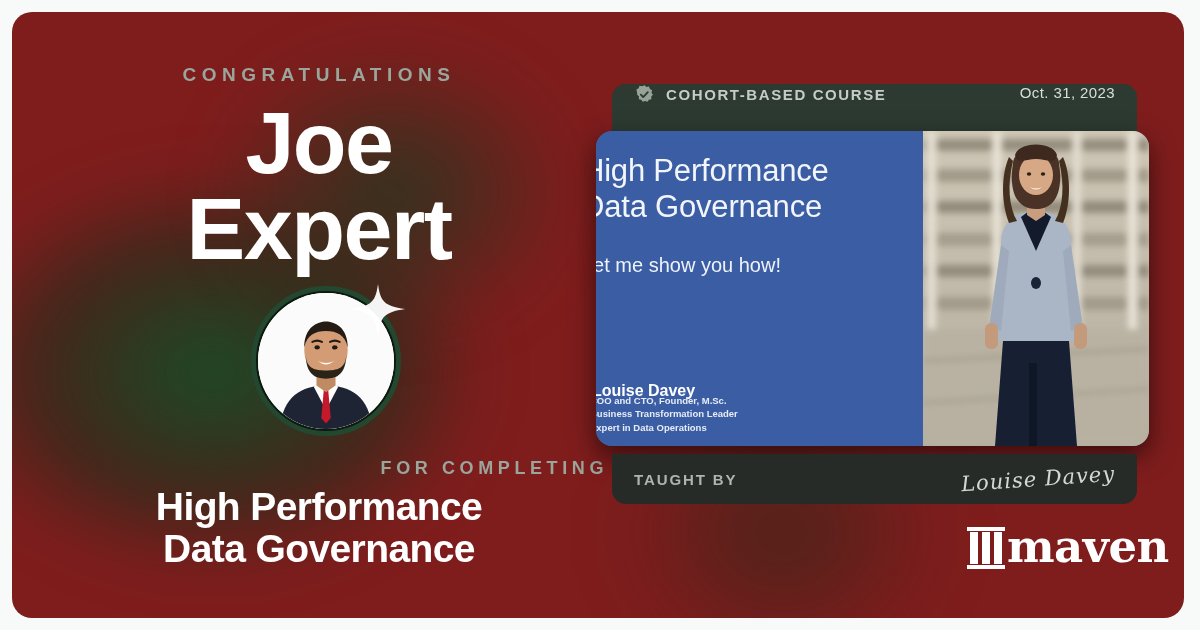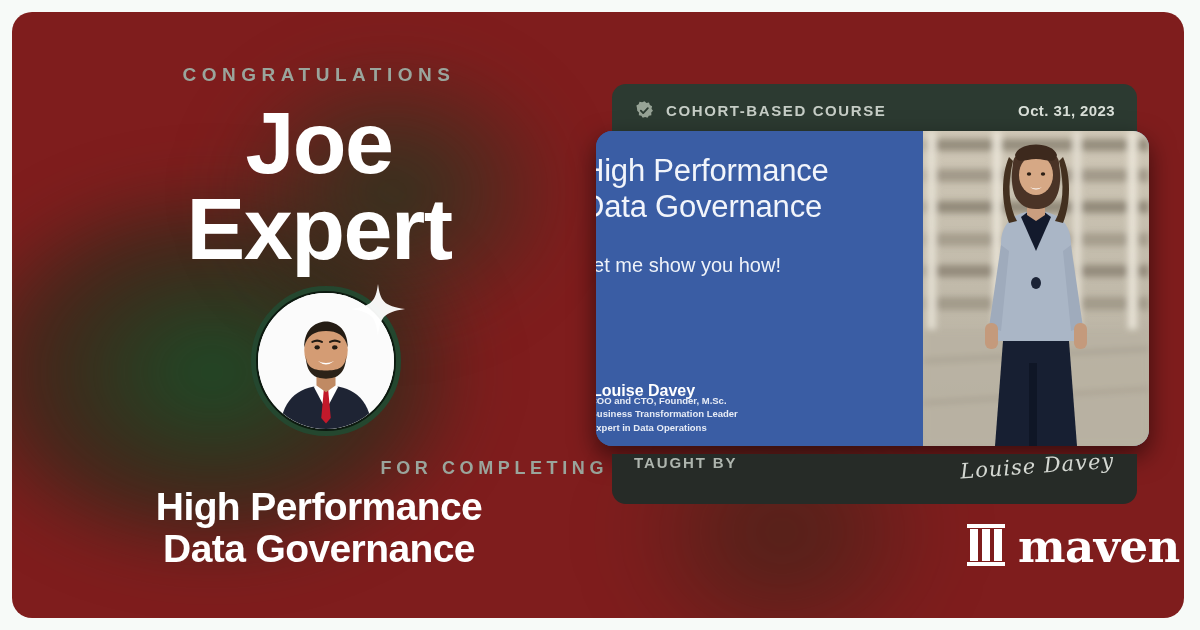--- a/index.html
+++ b/index.html
@@ -94,33 +94,33 @@
   .course-name .ln { display:block; }
 
   
   .course-block { position:absolute; left:600px; top:72px; z-index:4; }
 
   .hdr-band {
     position:absolute; left:0; top:0;
     width:525px; height:52px;
     background:#2c3a31;
     border-radius:14px 14px 0 0;
-    display:flex; align-items:center;
+    display:flex; align-items:flex-start;
     padding:0 22px;
     gap:32px;
   }
   .hdr-left { display:flex; align-items:center; gap:11px; }
   .badge-icon { width:21px; height:21px; display:block; }
   .hdr-label {
     font-size:15px; font-weight:700; letter-spacing:1.6px;
     color:#c6cdc6; text-transform:uppercase; white-space:nowrap;
   }
   .hdr-date {
     margin-left:auto;
-    font-size:15px; font-weight:700; letter-spacing:.4px;
+    font-size:15px; font-weight:400; letter-spacing:.4px;
     color:#d9dfd8; white-space:nowrap;
   }
 
   .thumb {
     position:absolute; left:-16px; top:47px;
     width:553px; height:315px;
     border-radius:16px;
     overflow:hidden;
     background:#33589f;
     box-shadow:0 10px 26px rgba(0,0,0,.55);
@@ -154,39 +154,39 @@
     position:absolute; right:0; top:0; width:226px; height:100%;
     overflow:hidden;
   }
   .thumb-photo svg { display:block; width:100%; height:100%; }
 
   .ftr-band {
     position:absolute; left:0; top:370px;
     width:525px; height:50px;
     background:#262b27;
     border-radius:0 0 14px 14px;
-    display:flex; 
+    display:flex; align-items:center;
     padding:0 22px;
   }
   .ftr-label {
     font-size:15px; font-weight:700; letter-spacing:1.9px;
     color:#aeb5ae; text-transform:uppercase;
   }
   .signature {
     margin-left:auto;
     font-family:"DejaVu Serif", serif;
     font-style:italic; font-size:21px; color:#e3e7e1;
     letter-spacing:1px; transform:rotate(-4deg); opacity:.92;
     white-space:nowrap;
   }
 
   
   .maven-logo {
     position:absolute; left:955px; top:512px;
-    display:flex; align-items:flex-start; gap:13px; z-index:4;
+    display:flex; align-items:flex-end; gap:2px; z-index:4;
   }
   .maven-mark { width:38px; height:42px; display:block; }
   .maven-word {
     font-family:"DejaVu Serif", serif;
     font-size:45px; font-weight:700; color:#ffffff;
     letter-spacing:-.5px; line-height:1;
   }
 </style>
 </head>
 <body>

